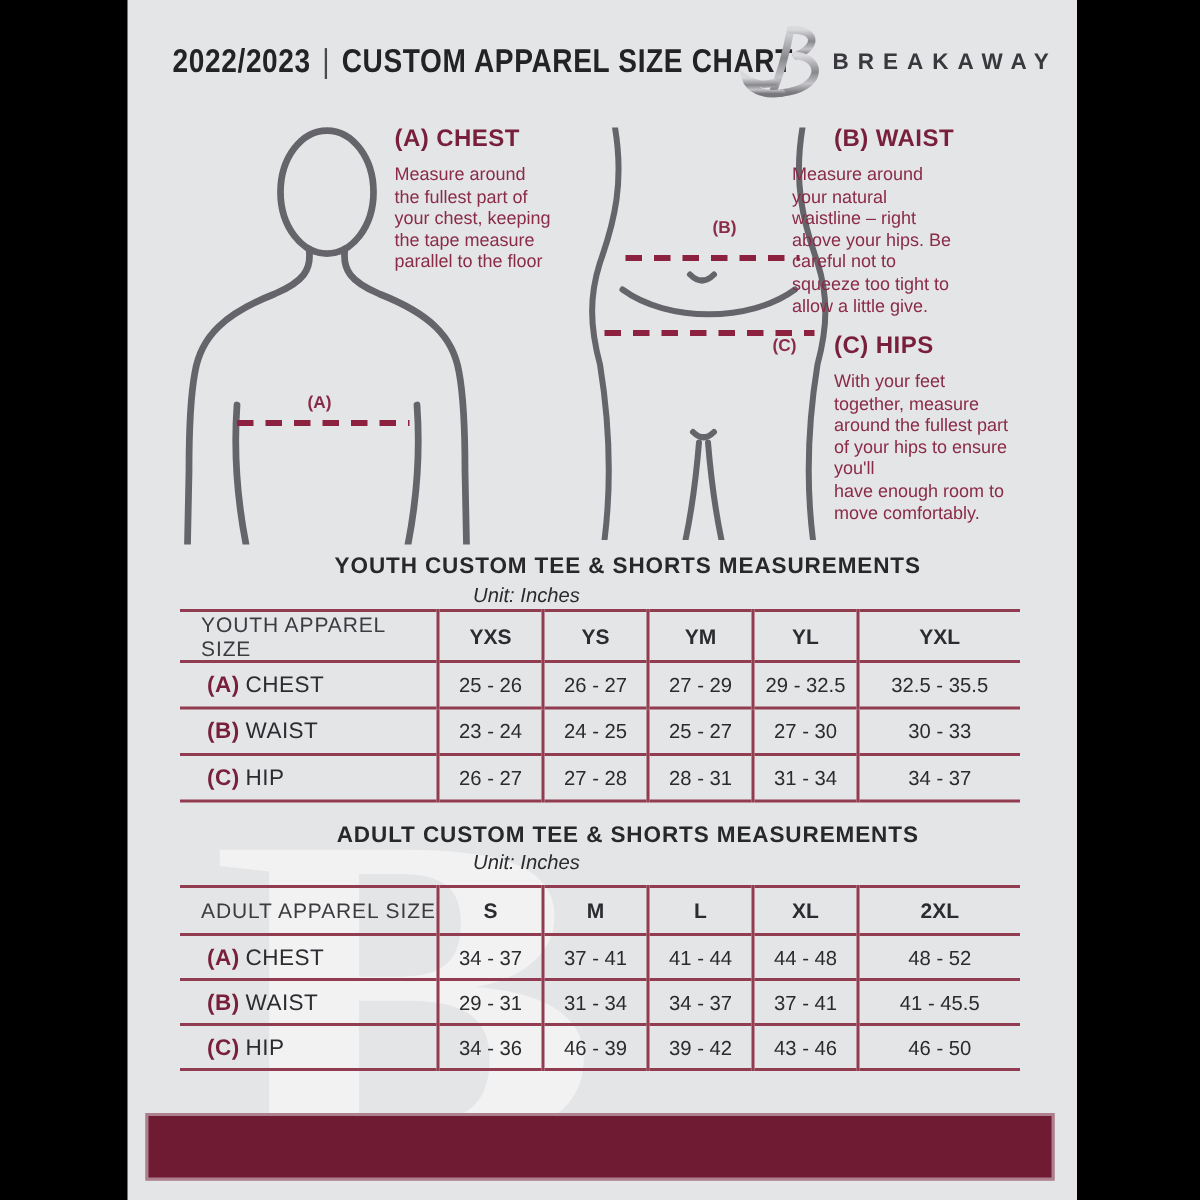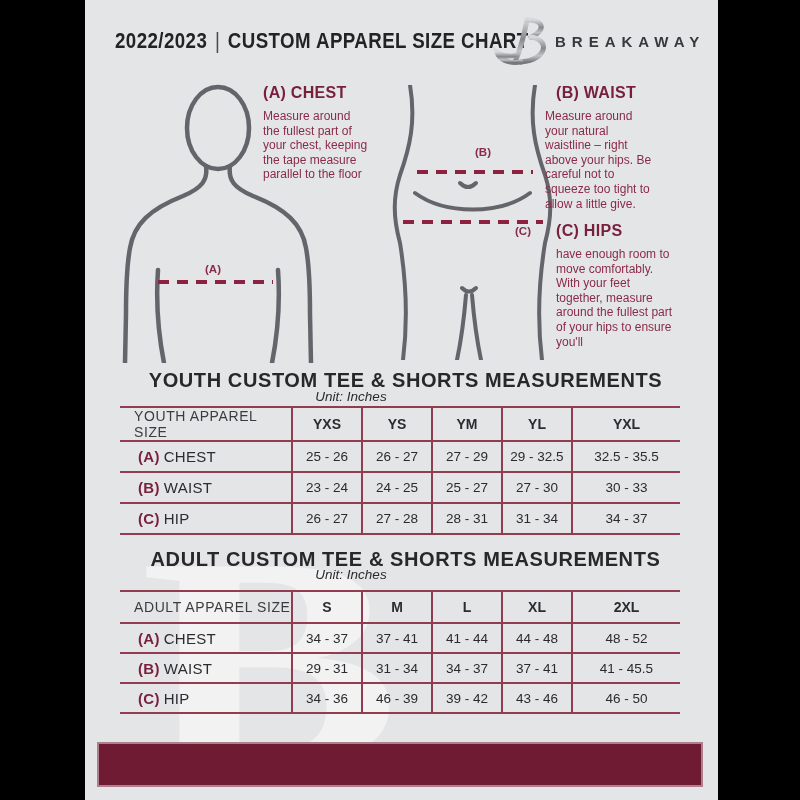--- a/index.html
+++ b/index.html
@@ -29,37 +29,37 @@
     position:absolute;font-weight:bold;font-size:16px;color:var(--accent,#771f3b);
     letter-spacing:.3px;white-space:nowrap;
   }
   .guide-t{
     position:absolute;font-size:12px;line-height:14.6px;
     color:var(--accent2,#8a2b47);
   }
   #chest-h{left:178px;top:84px}
   #chest-t{left:178px;top:109px;width:106px}
   #waist-h{left:471px;top:84px}
-  #waist-t{left:460px;top:109px;width:108px}
+  #waist-t{left:443px;top:109px;width:108px}
   #hips-h{left:471px;top:222px}
   #hips-t{left:471px;top:247px;width:124px}
   #hips-t span{display:block}
   .marker{
     position:absolute;font-weight:bold;font-size:11.5px;color:var(--accent2,#8a2b47);
   }
   #marker-a{left:120px;top:263px}
   #marker-b{left:390px;top:146px}
   #marker-c{left:430px;top:225px}
   .fig{position:absolute;}
   #fig-upper{left:25px;top:82px}
   #fig-lower{left:305px;top:85px}
   
   .sec-title{
-    position:absolute;left:4px;width:633px;text-align:center;
-    font-weight:bold;font-size:20px;color:#28282b;letter-spacing:.6px;
+    position:absolute;left:17px;width:633px;text-align:center;
+    font-weight:bold;font-size:15px;color:#28282b;letter-spacing:.6px;
   }
   .sec-unit{
     position:absolute;left:0;width:532px;text-align:center;
     font-style:italic;font-size:13.5px;color:#2b2b2e;
   }
   #youth-title{top:369px} #youth-unit{top:389px}
   #adult-title{top:548px} #adult-unit{top:567px}
   
   table.sizes{
     position:absolute;left:35px;width:560px;border-collapse:collapse;
@@ -155,22 +155,22 @@
   <span class="marker" id="marker-a">(A)</span>
   <span class="marker" id="marker-b">(B)</span>
   <span class="marker" id="marker-c">(C)</span>
 
   <div class="guide-h" id="chest-h">(A) CHEST</div>
   <div class="guide-t" id="chest-t">Measure around the fullest part of your chest, keeping the tape measure parallel to the floor</div>
   <div class="guide-h" id="waist-h">(B) WAIST</div>
   <div class="guide-t" id="waist-t">Measure around your natural waistline – right above your hips. Be careful not to squeeze too tight to allow a little give.</div>
   <div class="guide-h" id="hips-h">(C) HIPS</div>
   <div class="guide-t" id="hips-t">
+    <span>With your feet together, measure around the fullest part of your hips to ensure you'll</span>
     <span>have enough room to move comfortably.</span>
-    <span>With your feet together, measure around the fullest part of your hips to ensure you'll</span>
   </div>
 
   <div class="sec-title" id="youth-title">YOUTH CUSTOM TEE &amp; SHORTS MEASUREMENTS</div>
   <div class="sec-unit" id="youth-unit">Unit: Inches</div>
   <table class="sizes" id="youth-table">
     <colgroup>
       <col style="width:172px">
         <col style="width:70px">
         <col style="width:70px">
       <col style="width:70px">

